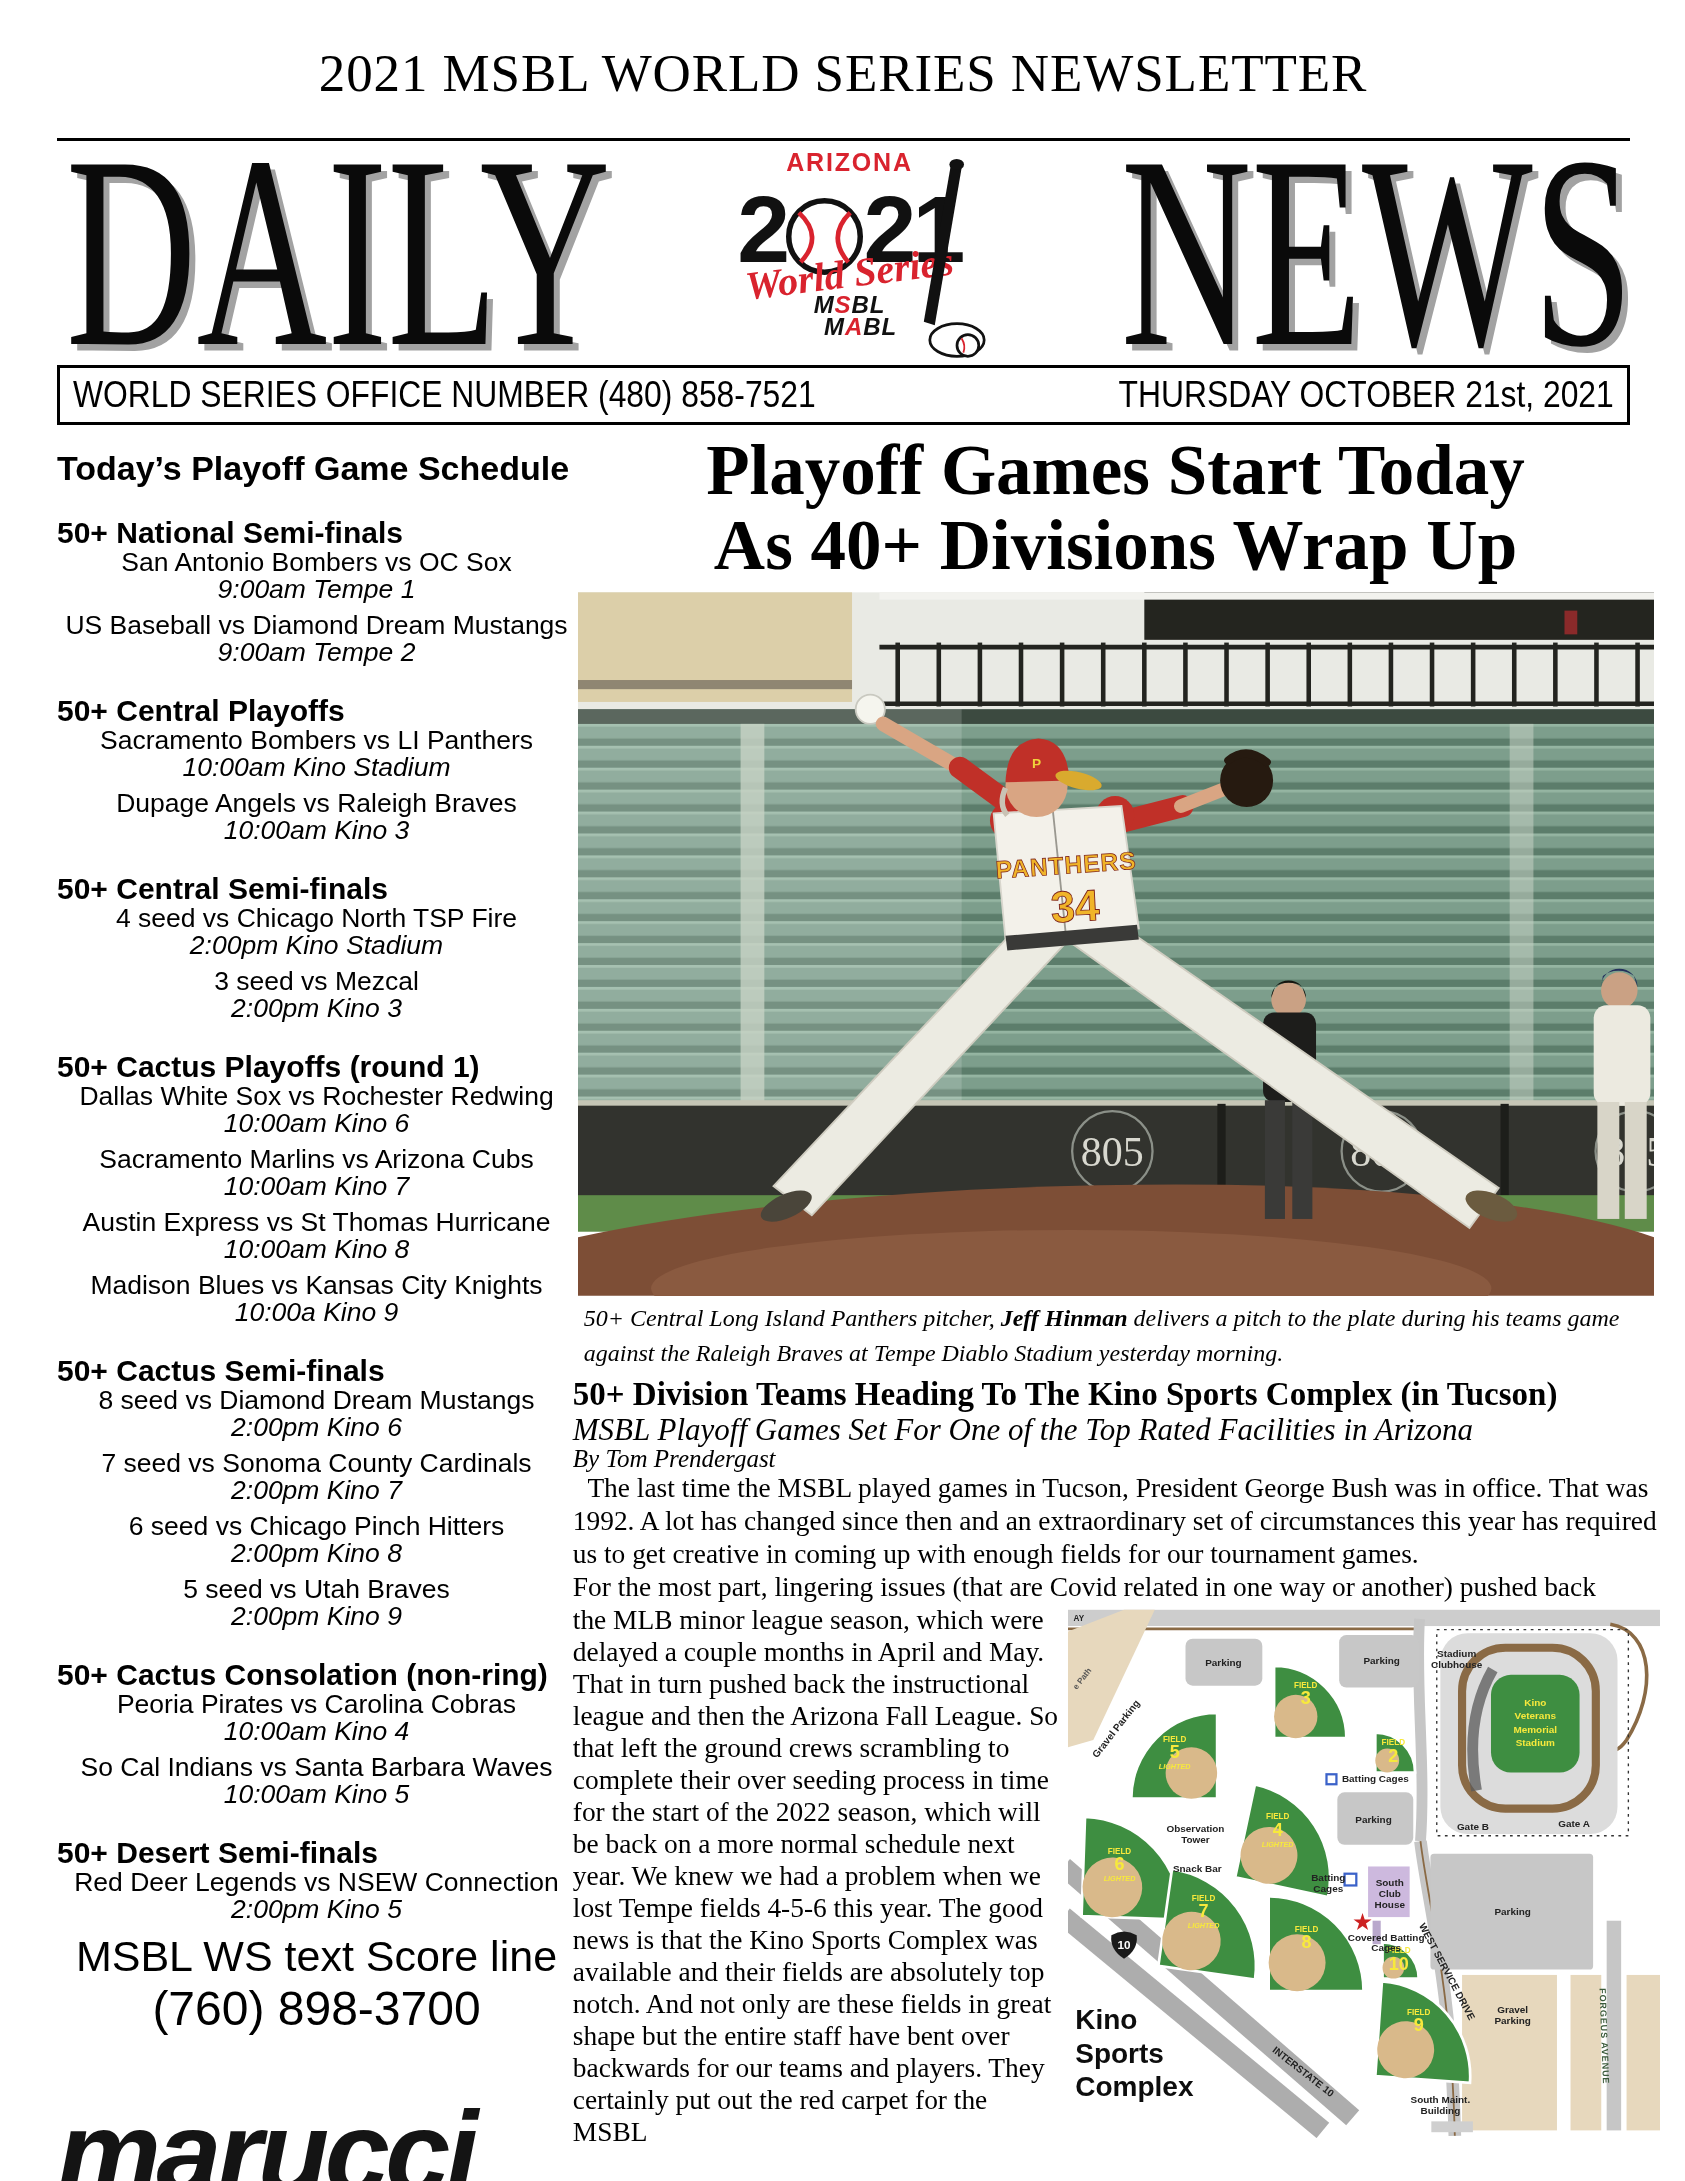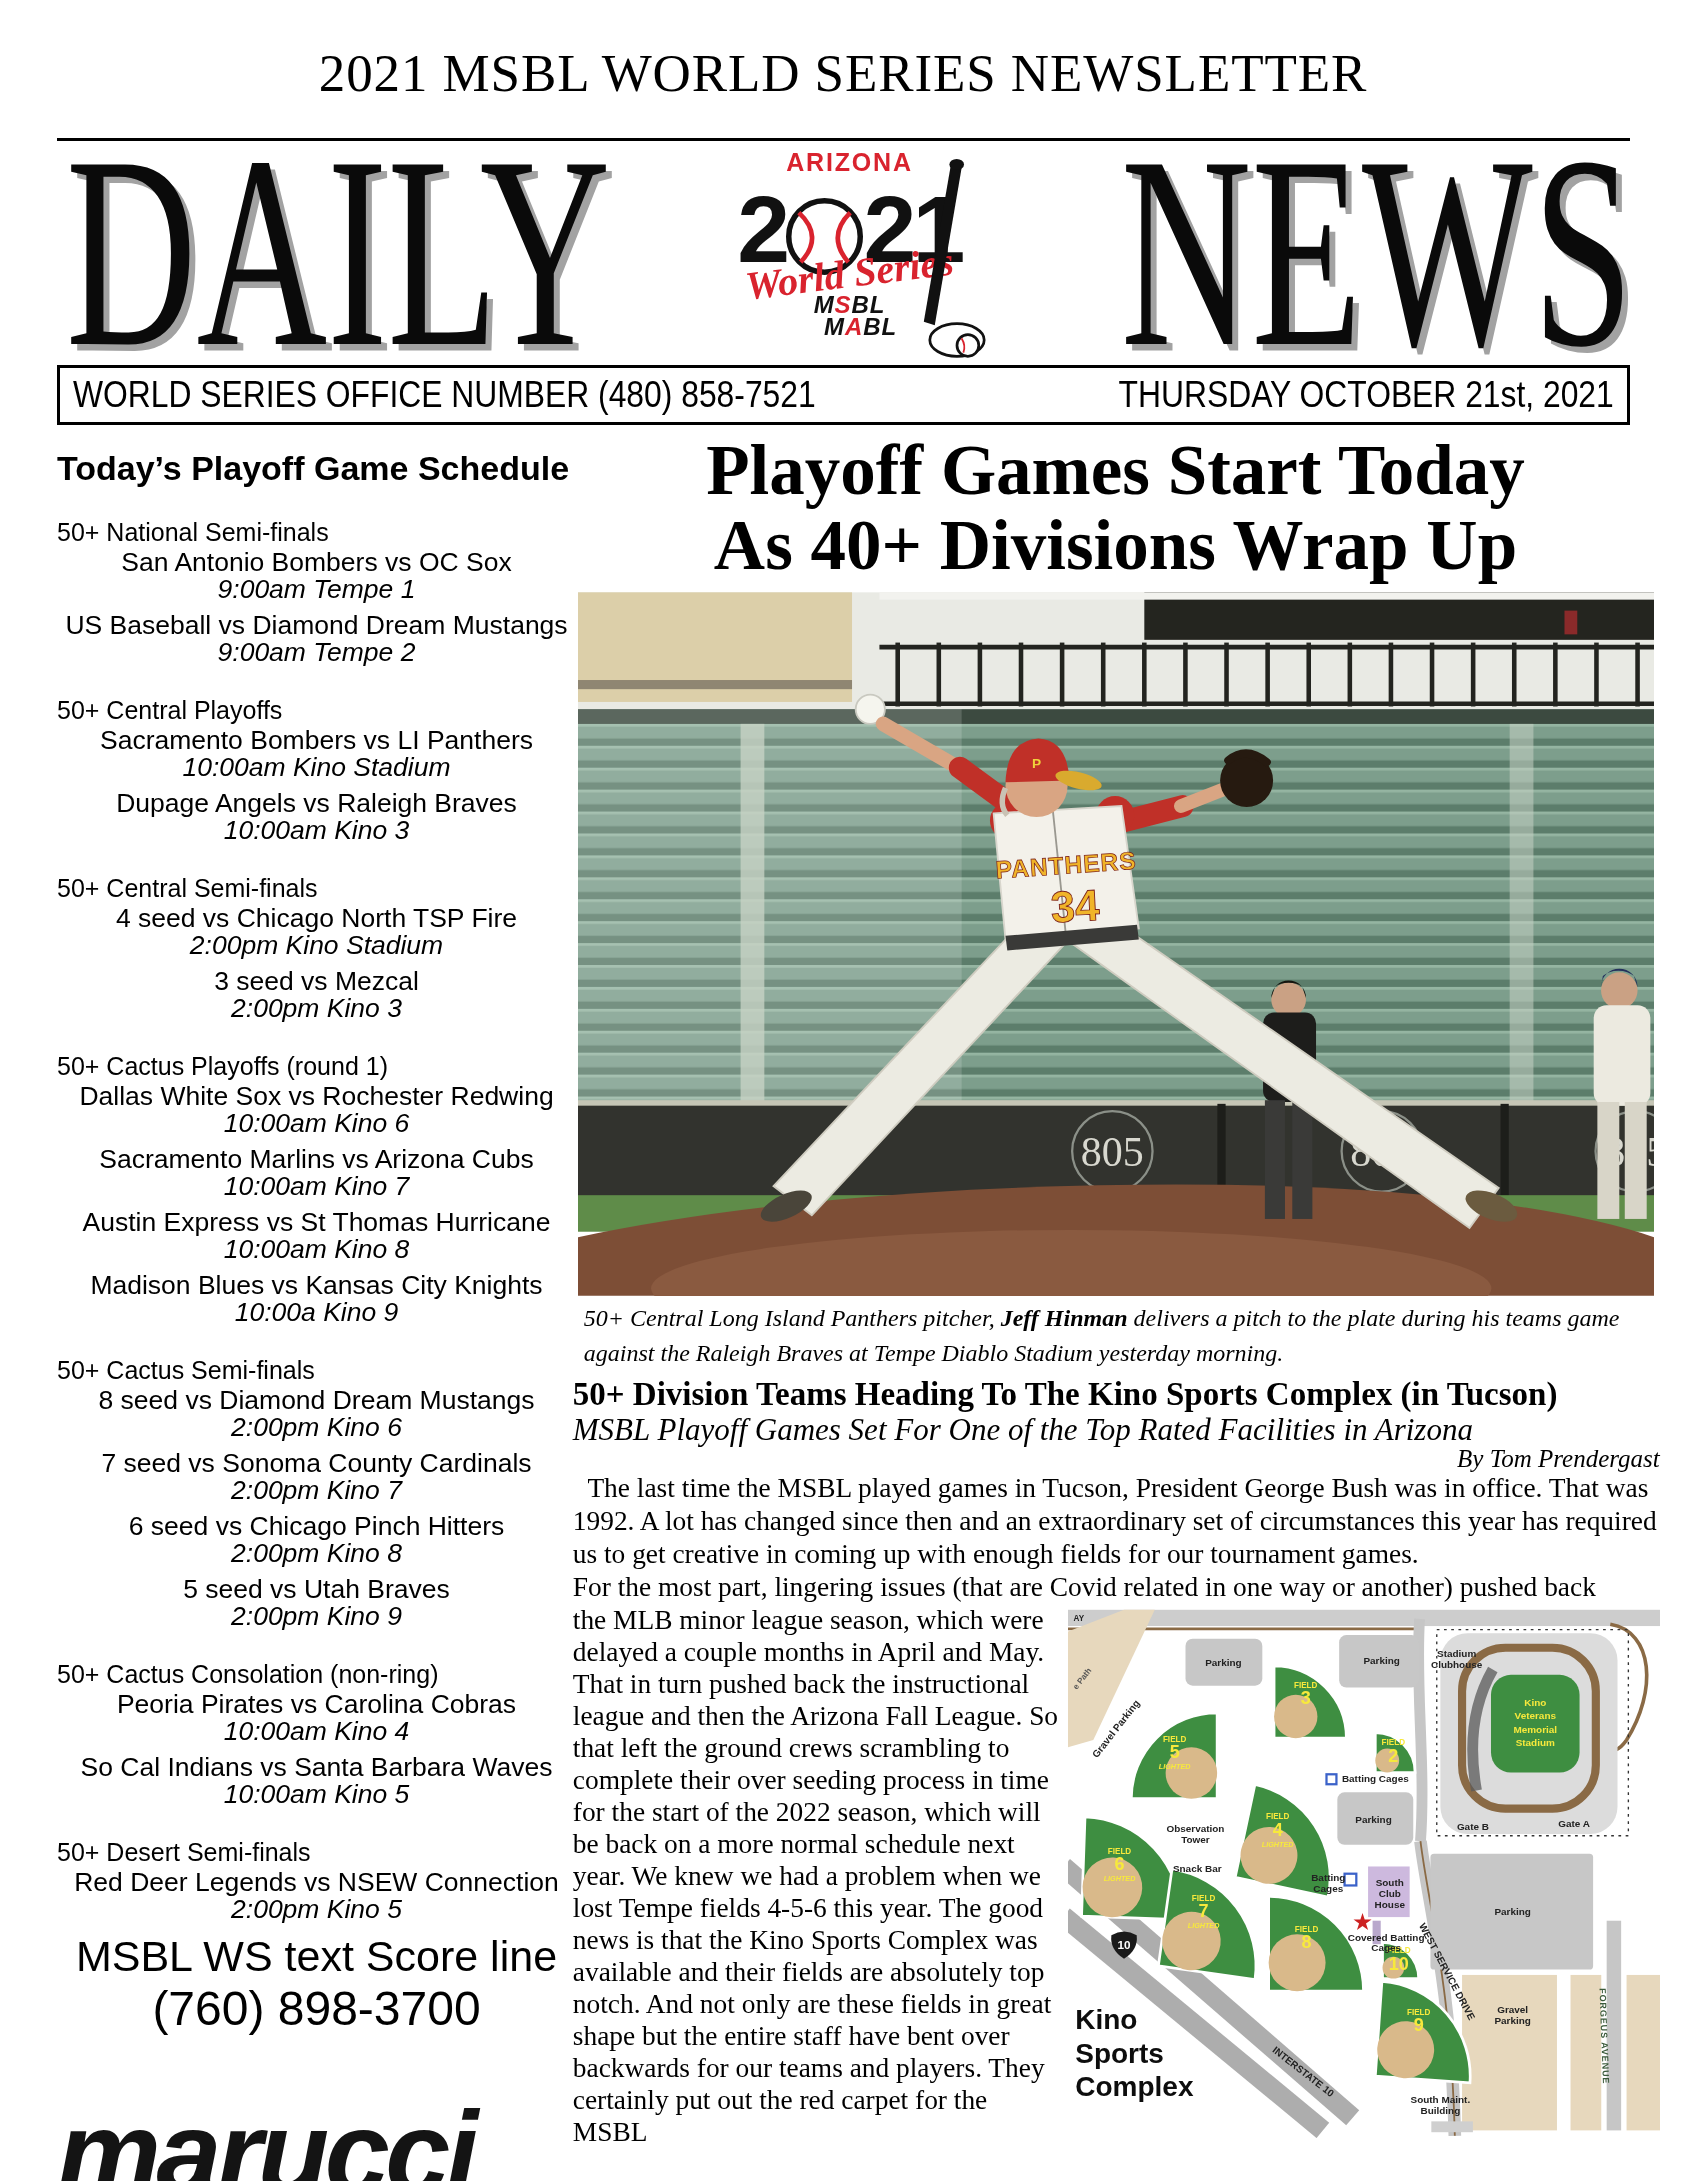--- a/index.html
+++ b/index.html
@@ -39,21 +39,21 @@
   .office-bar{position:absolute;top:365px;left:57px;width:1573px;height:60px;
     border:3.7px solid #000;box-sizing:border-box;}
   .office-bar .inner{display:flex;justify-content:space-between;align-items:center;height:100%;
     padding:0 12.8px;font-size:37px;line-height:60px;white-space:nowrap;}
   .cond-l{display:inline-block;transform:scaleX(0.86);transform-origin:left center;}
   .cond-r{display:inline-block;transform:scaleX(0.86);transform-origin:right center;}
 
   
   .sidebar{position:absolute;top:450px;left:57px;width:519px;}
   .sched-title{font-size:34px;font-weight:bold;line-height:37px;margin:0 0 9.1px 0;}
-  .sched-header{font-size:25px;font-weight:normal;line-height:33px;margin:29px 0 0 0;white-space:nowrap;}
+  .sched-header{font-size:30px;font-weight:bold;line-height:33px;margin:29px 0 0 0;white-space:nowrap;}
   .game{margin:0 0 10px 0;text-align:center;}
   .game .teams{font-size:26.5px;line-height:26.5px;white-space:nowrap;}
   .game .time{font-size:26.5px;line-height:26.5px;font-style:italic;white-space:nowrap;}
   .score-line{margin-top:9.1px;text-align:center;}
   .score-line .lbl{font-size:43px;line-height:49px;white-space:nowrap;}
   .score-line .phone{font-size:48px;line-height:55px;}
   .sponsor{margin-top:57px;text-align:left;}
   .sponsor .marucci{font-size:117px;line-height:119px;font-weight:bold;font-style:italic;
     letter-spacing:-4.6px;color:#141414;}
 
@@ -63,21 +63,21 @@
     font-family:"Liberation Serif",serif;font-weight:bold;font-size:71px;line-height:75px;}
   .photo-wrap{position:absolute;top:592px;left:7.3px;width:1076px;height:704px;overflow:hidden;}
   .caption{position:absolute;top:1301px;left:12.8px;width:1064px;
     font-family:"Liberation Serif",serif;font-style:italic;font-size:24px;line-height:35px;}
   .caption b{font-weight:bold;}
 
   .article{position:absolute;top:1376px;left:1.8px;width:1087px;
     font-family:"Liberation Serif",serif;}
   .art-heading{font-size:33px;font-weight:bold;line-height:37px;}
   .art-subheading{font-size:31px;font-style:italic;line-height:33px;}
-  .art-byline{font-size:25px;font-style:italic;line-height:25.6px;text-align:right;}
+  .art-byline{font-size:25px;font-style:italic;line-height:25.6px;}
   .art-p1{font-size:27.4px;line-height:33px;text-indent:14.6px;}
   .art-p2full{font-size:27.4px;line-height:33px;}
   .wrap-zone{font-size:27.4px;line-height:32px;}
   .map-float{float:right;width:592px;height:534px;margin-left:9.1px;margin-bottom:3.7px;}
 
   
   .jersey-team{font-family:"Liberation Sans",sans-serif;font-weight:bold;font-size:27px;
     fill:#f0b429;stroke:#7a1f1a;stroke-width:0.8px;letter-spacing:1px;}
   .jersey-num{font-family:"Liberation Sans",sans-serif;font-weight:bold;font-size:48px;
     fill:#f0b429;stroke:#7a1f1a;stroke-width:1px;}

